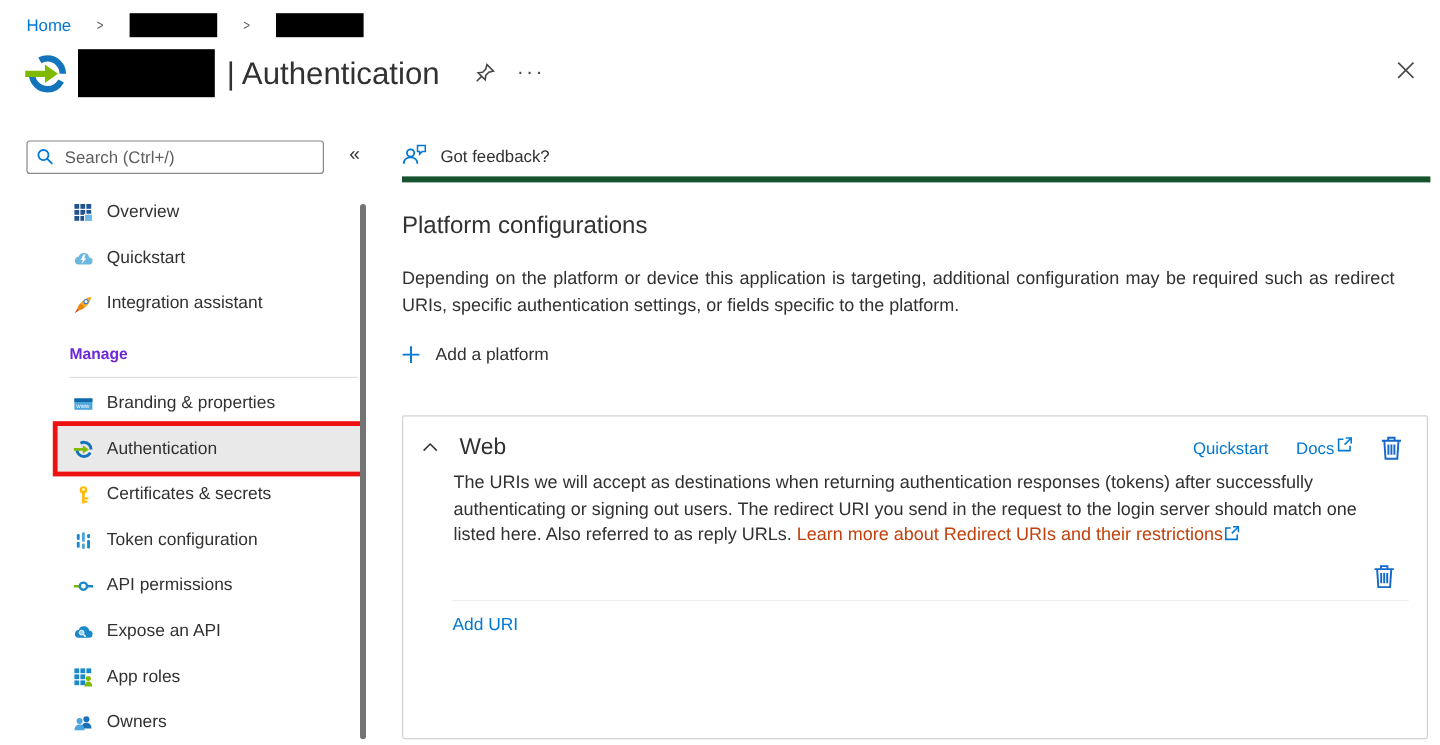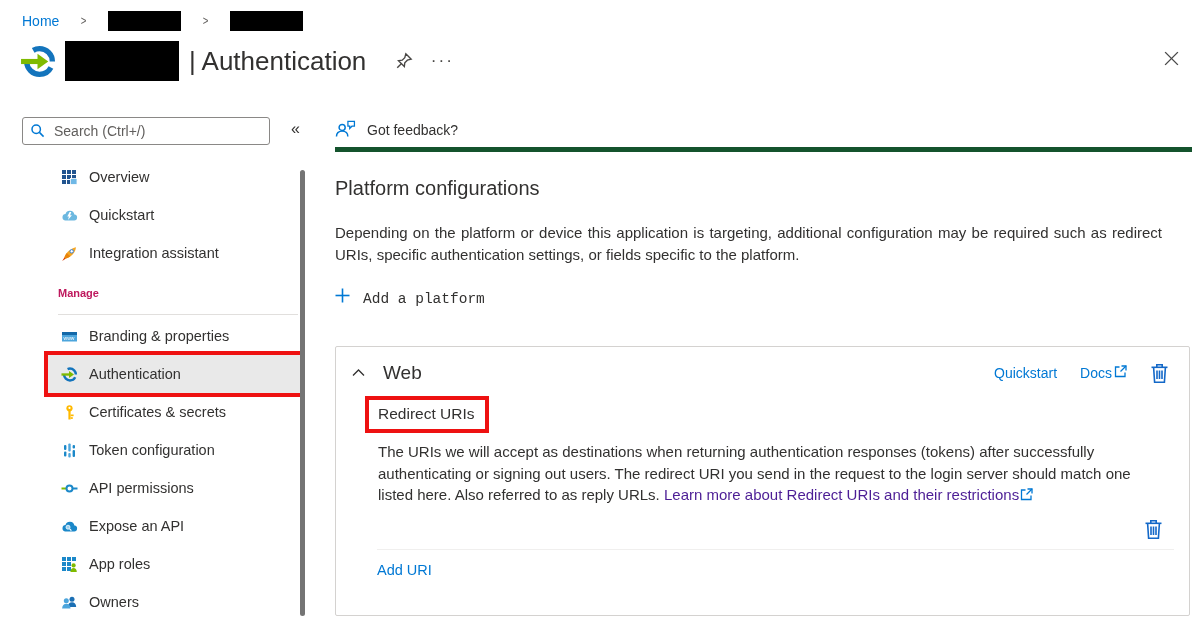--- a/index.html
+++ b/index.html
@@ -33,45 +33,45 @@
     padding:0 6px 0 31px; font-size:14px; font-family:inherit; color:#323130; outline:none;
   }
   .search-box input::placeholder { color:#605e5c; }
   .search-glyph { position:absolute; left:8px; top:6px; display:flex; }
   .collapse-btn { position:absolute; right:0; top:3px; font-size:16px; color:#323130; cursor:pointer; }
 
   .nav { position:absolute; top:46px; left:0; right:0;margin-left:36px; }
   .nav-item { height:38px; display:flex; align-items:center; margin:0 12px 0 12px; padding-left:13px; gap:11px; font-size:14.5px; cursor:pointer; }
   .nav-item.selected { background:#e9e9e9; outline:4px solid #ee1111; }
   .nicon { width:17px; height:17px; flex:none; display:flex; }
-  .section-header { margin:15px 0 0 22px; height:21px; font-size:11px; font-weight:700; color:#be185d; }
+  .section-header { margin:15px 0 0 22px; height:21px; font-size:13px; font-weight:700; color:#6d28d9; }
   .nav-divider { border:none; border-top:1px solid #e1dfdd; margin:6px 14px 2px 22px; }
   .scrollbar { position:absolute; left:300px; top:58px; width:5px; height:446px; background:#747474; border-radius:3px; cursor:grab; }
 
   
   .main { position:absolute; left:335px; top:112px; width:857px; }
   .toolbar { height:40px; display:flex; align-items:center; gap:11px; border-bottom:5px solid #14532d; font-size:14px; cursor:pointer; width:fit-content; min-width:100%; }
   .h2 { margin-top:25px; font-size:20px; font-weight:400; color:#323130; }
   .desc { margin-top:22px; width:827px; font-size:15px; line-height:21.5px; text-align:justify; }
-  .add-platform { margin-top:23px; display:flex; align-items:flex-end; gap:13px; font-size:14.5px; cursor:pointer; width:fit-content;font-family:Liberation Mono, monospace; }
+  .add-platform { margin-top:23px; display:flex; align-items:flex-start; gap:13px; font-size:14.5px; cursor:pointer; width:fit-content; }
 
   .card { margin-top:39px; width:855px; height:270px; border:1px solid #d4d2d0; border-radius:2px; position:relative; background:#fff; }
   .card-header { display:flex; align-items:center; padding:15px 20px 0 16px; }
   .chev-btn { margin-right:18px; display:flex; cursor:pointer; }
   .card-title { font-size:19px; color:#323130; }
   .spacer { flex:1; }
   .card-links { display:flex; align-items:center; gap:23px; }
   .link { color:#0078d4; font-size:14px; text-decoration:none; cursor:pointer; }
   .docs-wrap { display:flex; align-items:center; gap:1px; cursor:pointer; }
   .icon-btn { display:flex; cursor:pointer; }
 
   .redirect-wrap { display:inline-block; margin:12px 0 0 29px; border:4px solid #ee1111; padding:5px 11px 6px 9px; }
   .redirect-title { font-size:15.5px; color:#323130; }
   .card-desc { margin:8px 30px 0 42px; max-width:764px; font-size:15px; line-height:21.5px; }
-  .inline-link { color:#4c1d95; text-decoration:none; cursor:pointer;text-align:center; }
+  .inline-link { color:#c2410c; text-decoration:none; cursor:pointer;text-align:center; }
   .ext-icon { display:inline-block; vertical-align:-1px; margin-left:1px; }
   .uri-row { display:flex; justify-content:flex-end; margin:12px 26px 0 0; }
   .uri-divider { border:none; border-top:1px solid #f0efee; margin:9px 15px 0 41px; }
   .add-uri { display:inline-block; margin:12px 0 0 41px; font-size:14.5px; }
 </style>
 </head>
 <body>
 
 <div class="breadcrumb">
   <a class="bc-link">Home</a>
@@ -317,23 +317,20 @@
             <line x1="1.5" y1="4.3" x2="17.5" y2="4.3"></line>
             <path d="M3.6 4.3 l1 15 h9.8 l1-15"></path>
             <line x1="7" y1="7.5" x2="7" y2="16"></line>
             <line x1="9.5" y1="7.5" x2="9.5" y2="16"></line>
             <line x1="12" y1="7.5" x2="12" y2="16"></line>
           </svg>
         </span>
       </span>
     </div>
 
-    <span class="redirect-wrap">
-      <span class="redirect-title">Redirect URIs</span>
-    </span>
 
     <p class="card-desc"><span>The URIs we will accept as destinations when returning authentication responses (tokens) after successfully authenticating or signing out users. The redirect URI you send in the request to the login server should match one listed here. Also referred to as reply URLs. </span><a class="inline-link">Learn more about Redirect URIs and their restrictions</a><span class="ext-icon"><svg width="13" height="13" viewBox="0 0 13 13" fill="none" stroke="#0078d4" stroke-width="1.3">
             <path d="M5.5 2 H1.5 V11.5 H11 V7.5"></path>
             <polyline points="7.5,1 12,1 12,5.5"></polyline>
             <line x1="12" y1="1" x2="6.5" y2="6.5"></line>
           </svg></span></p>
 
     <div class="uri-row">
       <span class="icon-btn">
         <svg width="19" height="21" viewBox="0 0 19 21" fill="none" stroke="#1368c8" stroke-width="1.6">

